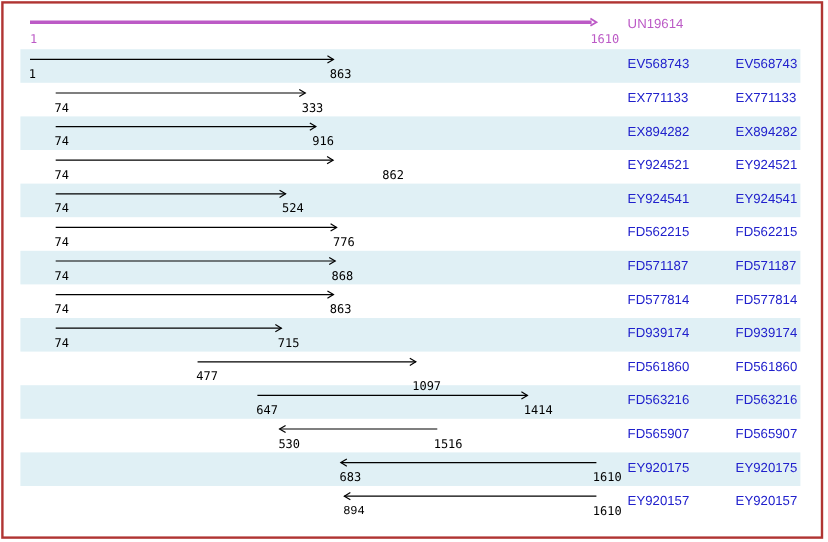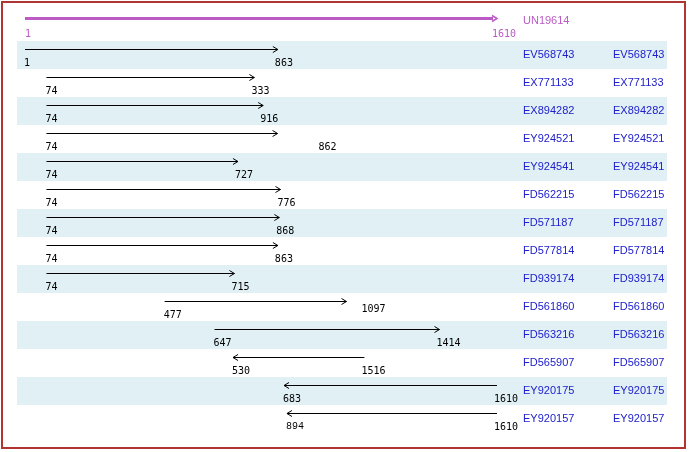--- a/index.html
+++ b/index.html
@@ -99,21 +99,21 @@
         <div class="acc" style="left: 613px; top: 104px;">EX894282</div>
       </div>
       <div>
         <div class="num" style="left: 45.4145px; top: 142px;">74</div>
         <div class="num" style="left: 274.574px; top: 142px; margin-left: 44px;">862</div>
         <div class="acc" style="left: 523px; top: 132px;">EY924521</div>
         <div class="acc" style="left: 613px; top: 132px;">EY924521</div>
       </div>
       <div>
         <div class="num" style="left: 45.4145px; top: 170px;">74</div>
-        <div class="num" style="left: 234.972px; top: 170px;">727</div>
+        <div class="num" style="left: 234.972px; top: 170px;">524</div>
         <div class="acc" style="left: 523px; top: 160px;">EY924541</div>
         <div class="acc" style="left: 613px; top: 160px;">EY924541</div>
       </div>
       <div>
         <div class="num" style="left: 45.4145px; top: 198px;">74</div>
         <div class="num" style="left: 277.508px; top: 198px;">776</div>
         <div class="acc" style="left: 523px; top: 188px;">FD562215</div>
         <div class="acc" style="left: 613px; top: 188px;">FD562215</div>
       </div>
       <div>
@@ -129,21 +129,21 @@
         <div class="acc" style="left: 613px; top: 244px;">FD577814</div>
       </div>
       <div>
         <div class="num" style="left: 45.4145px; top: 282px;">74</div>
         <div class="num" style="left: 231.452px; top: 282px;">715</div>
         <div class="acc" style="left: 523px; top: 272px;">FD939174</div>
         <div class="acc" style="left: 613px; top: 272px;">FD939174</div>
       </div>
       <div>
         <div class="num" style="left: 163.635px; top: 310px;">477</div>
-        <div class="num" style="left: 343.511px; top: 304px; margin-left: 18px;">1097</div>
+        <div class="num" style="left: 343.511px; top: 318px;">1097</div>
         <div class="acc" style="left: 523px; top: 300px;">FD561860</div>
         <div class="acc" style="left: 613px; top: 300px;">FD561860</div>
       </div>
       <div>
         <div class="num" style="left: 213.504px; top: 338px;">647</div>
         <div class="num" style="left: 436.503px; top: 338px; text-align: center;">1414</div>
         <div class="acc" style="left: 523px; top: 328px;">FD563216</div>
         <div class="acc" style="left: 613px; top: 328px;">FD563216</div>
       </div>
       <div>

